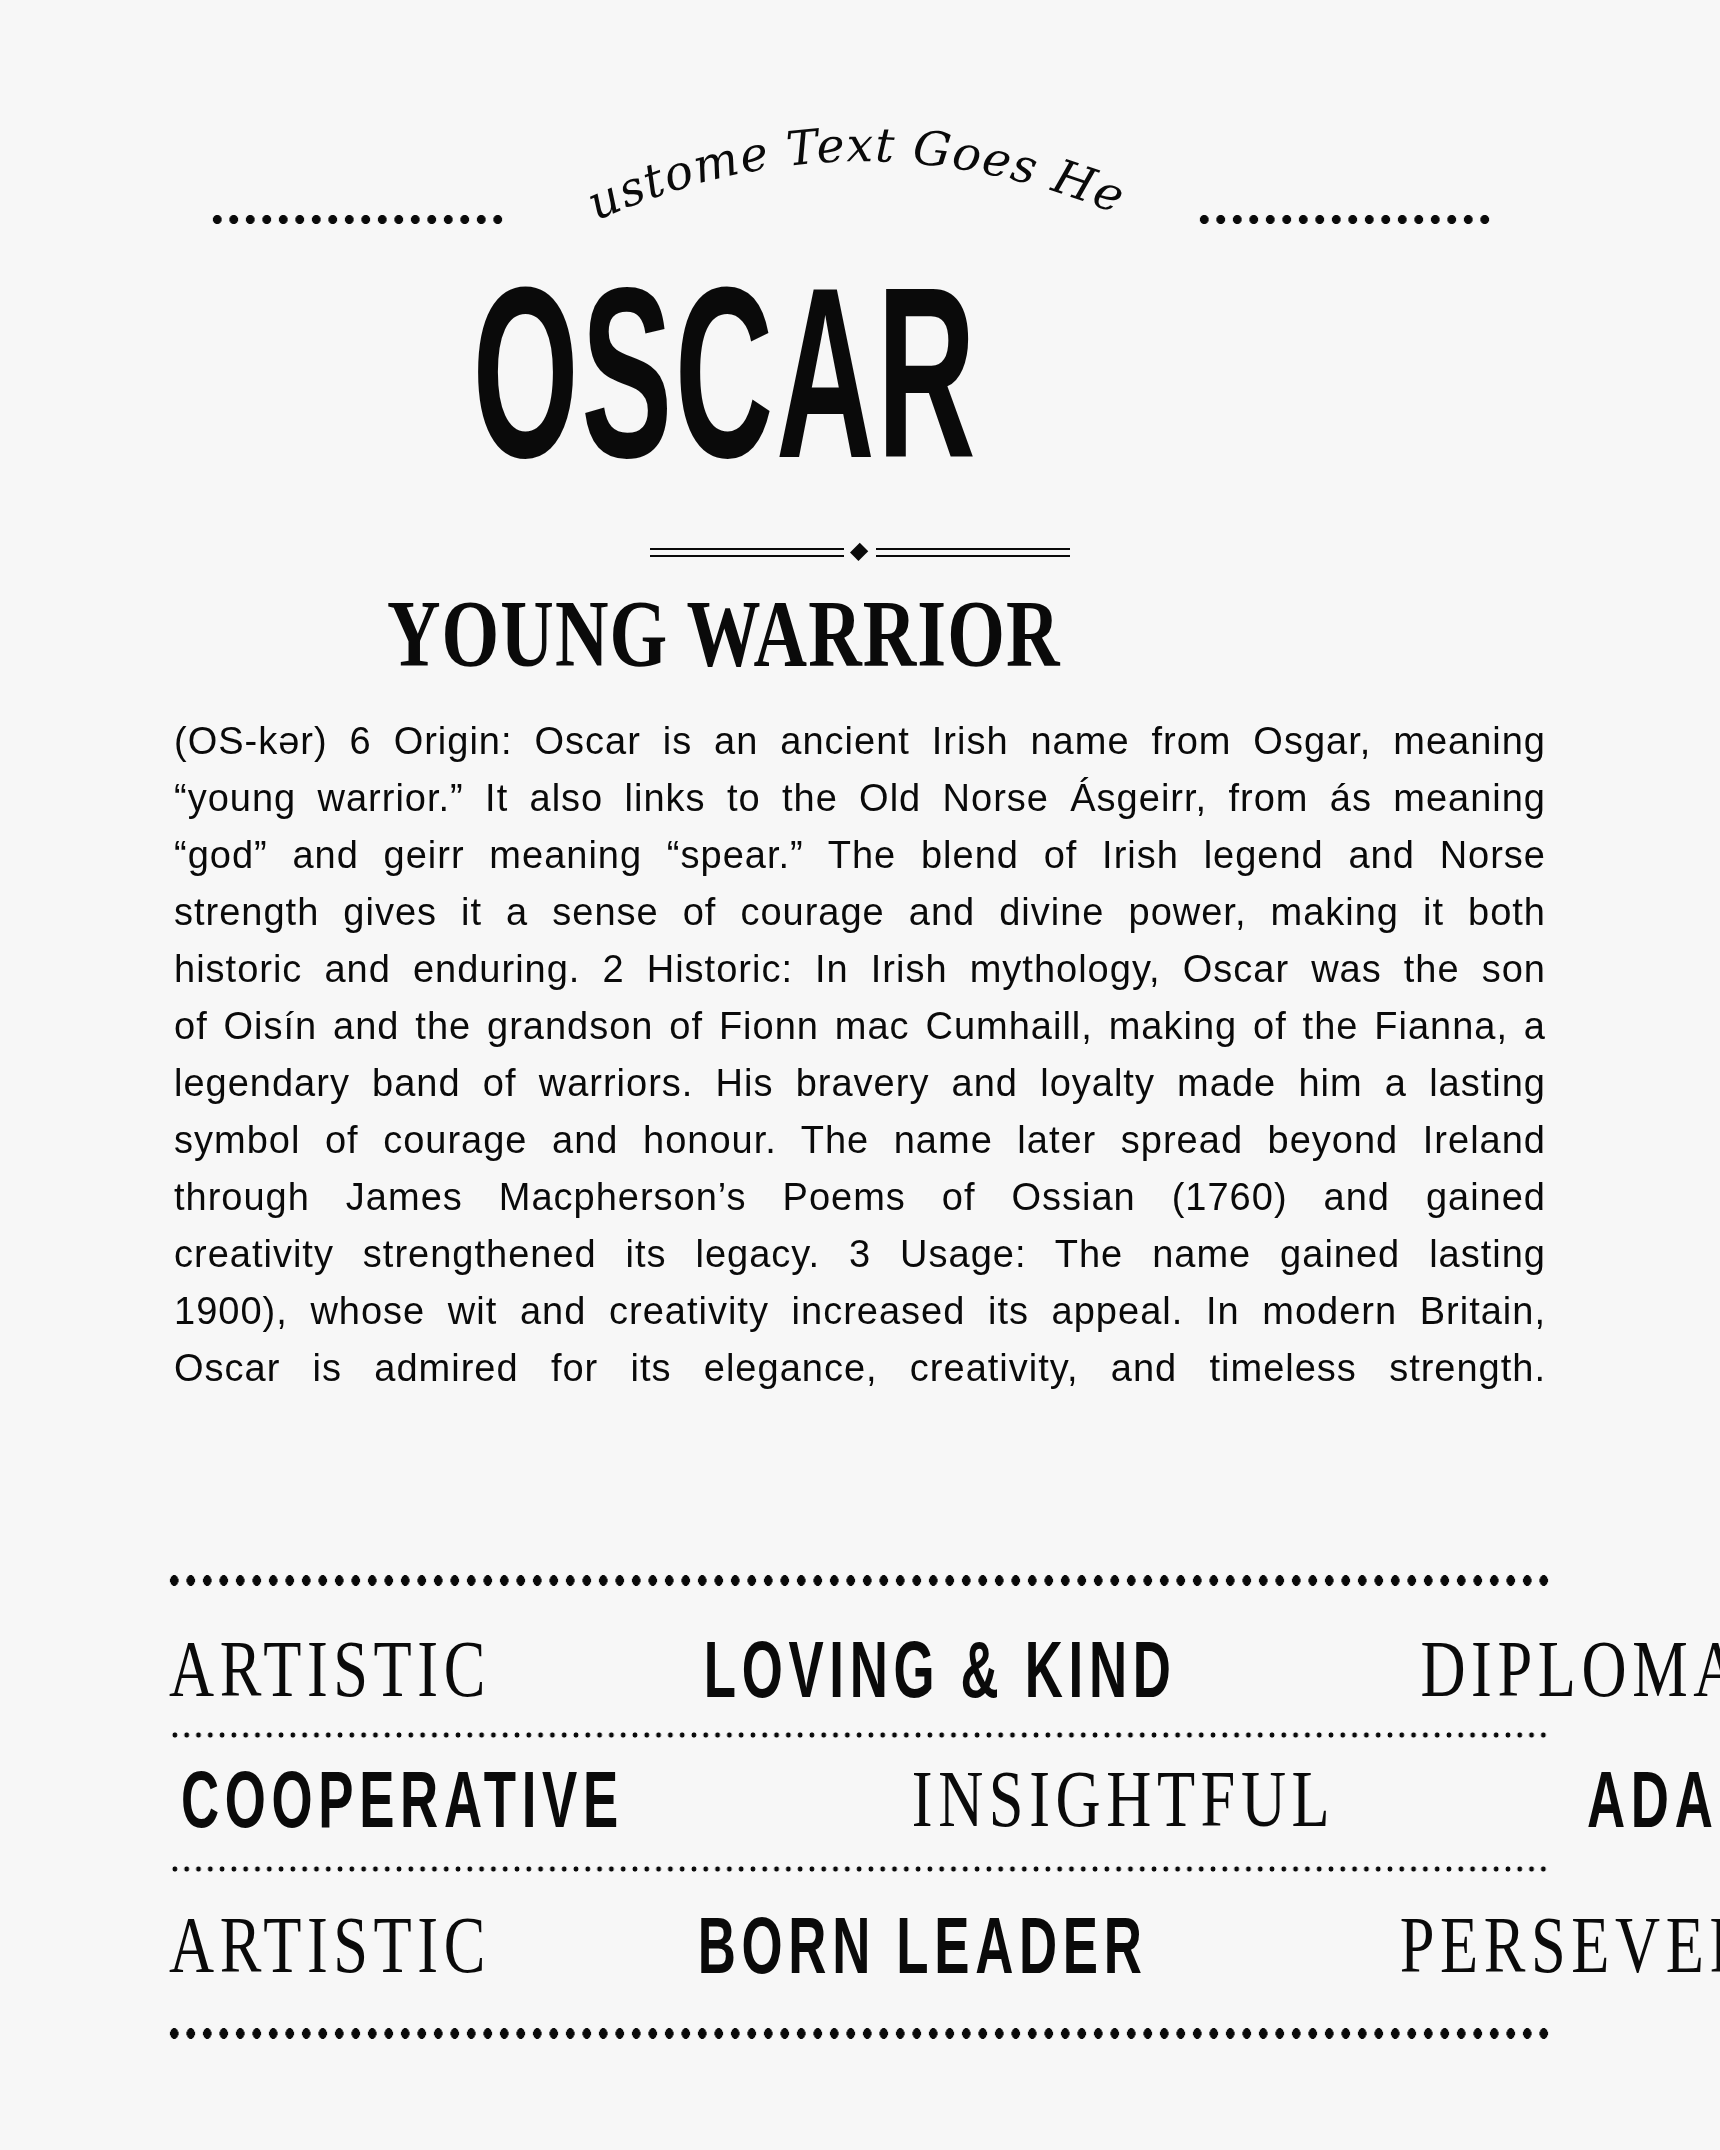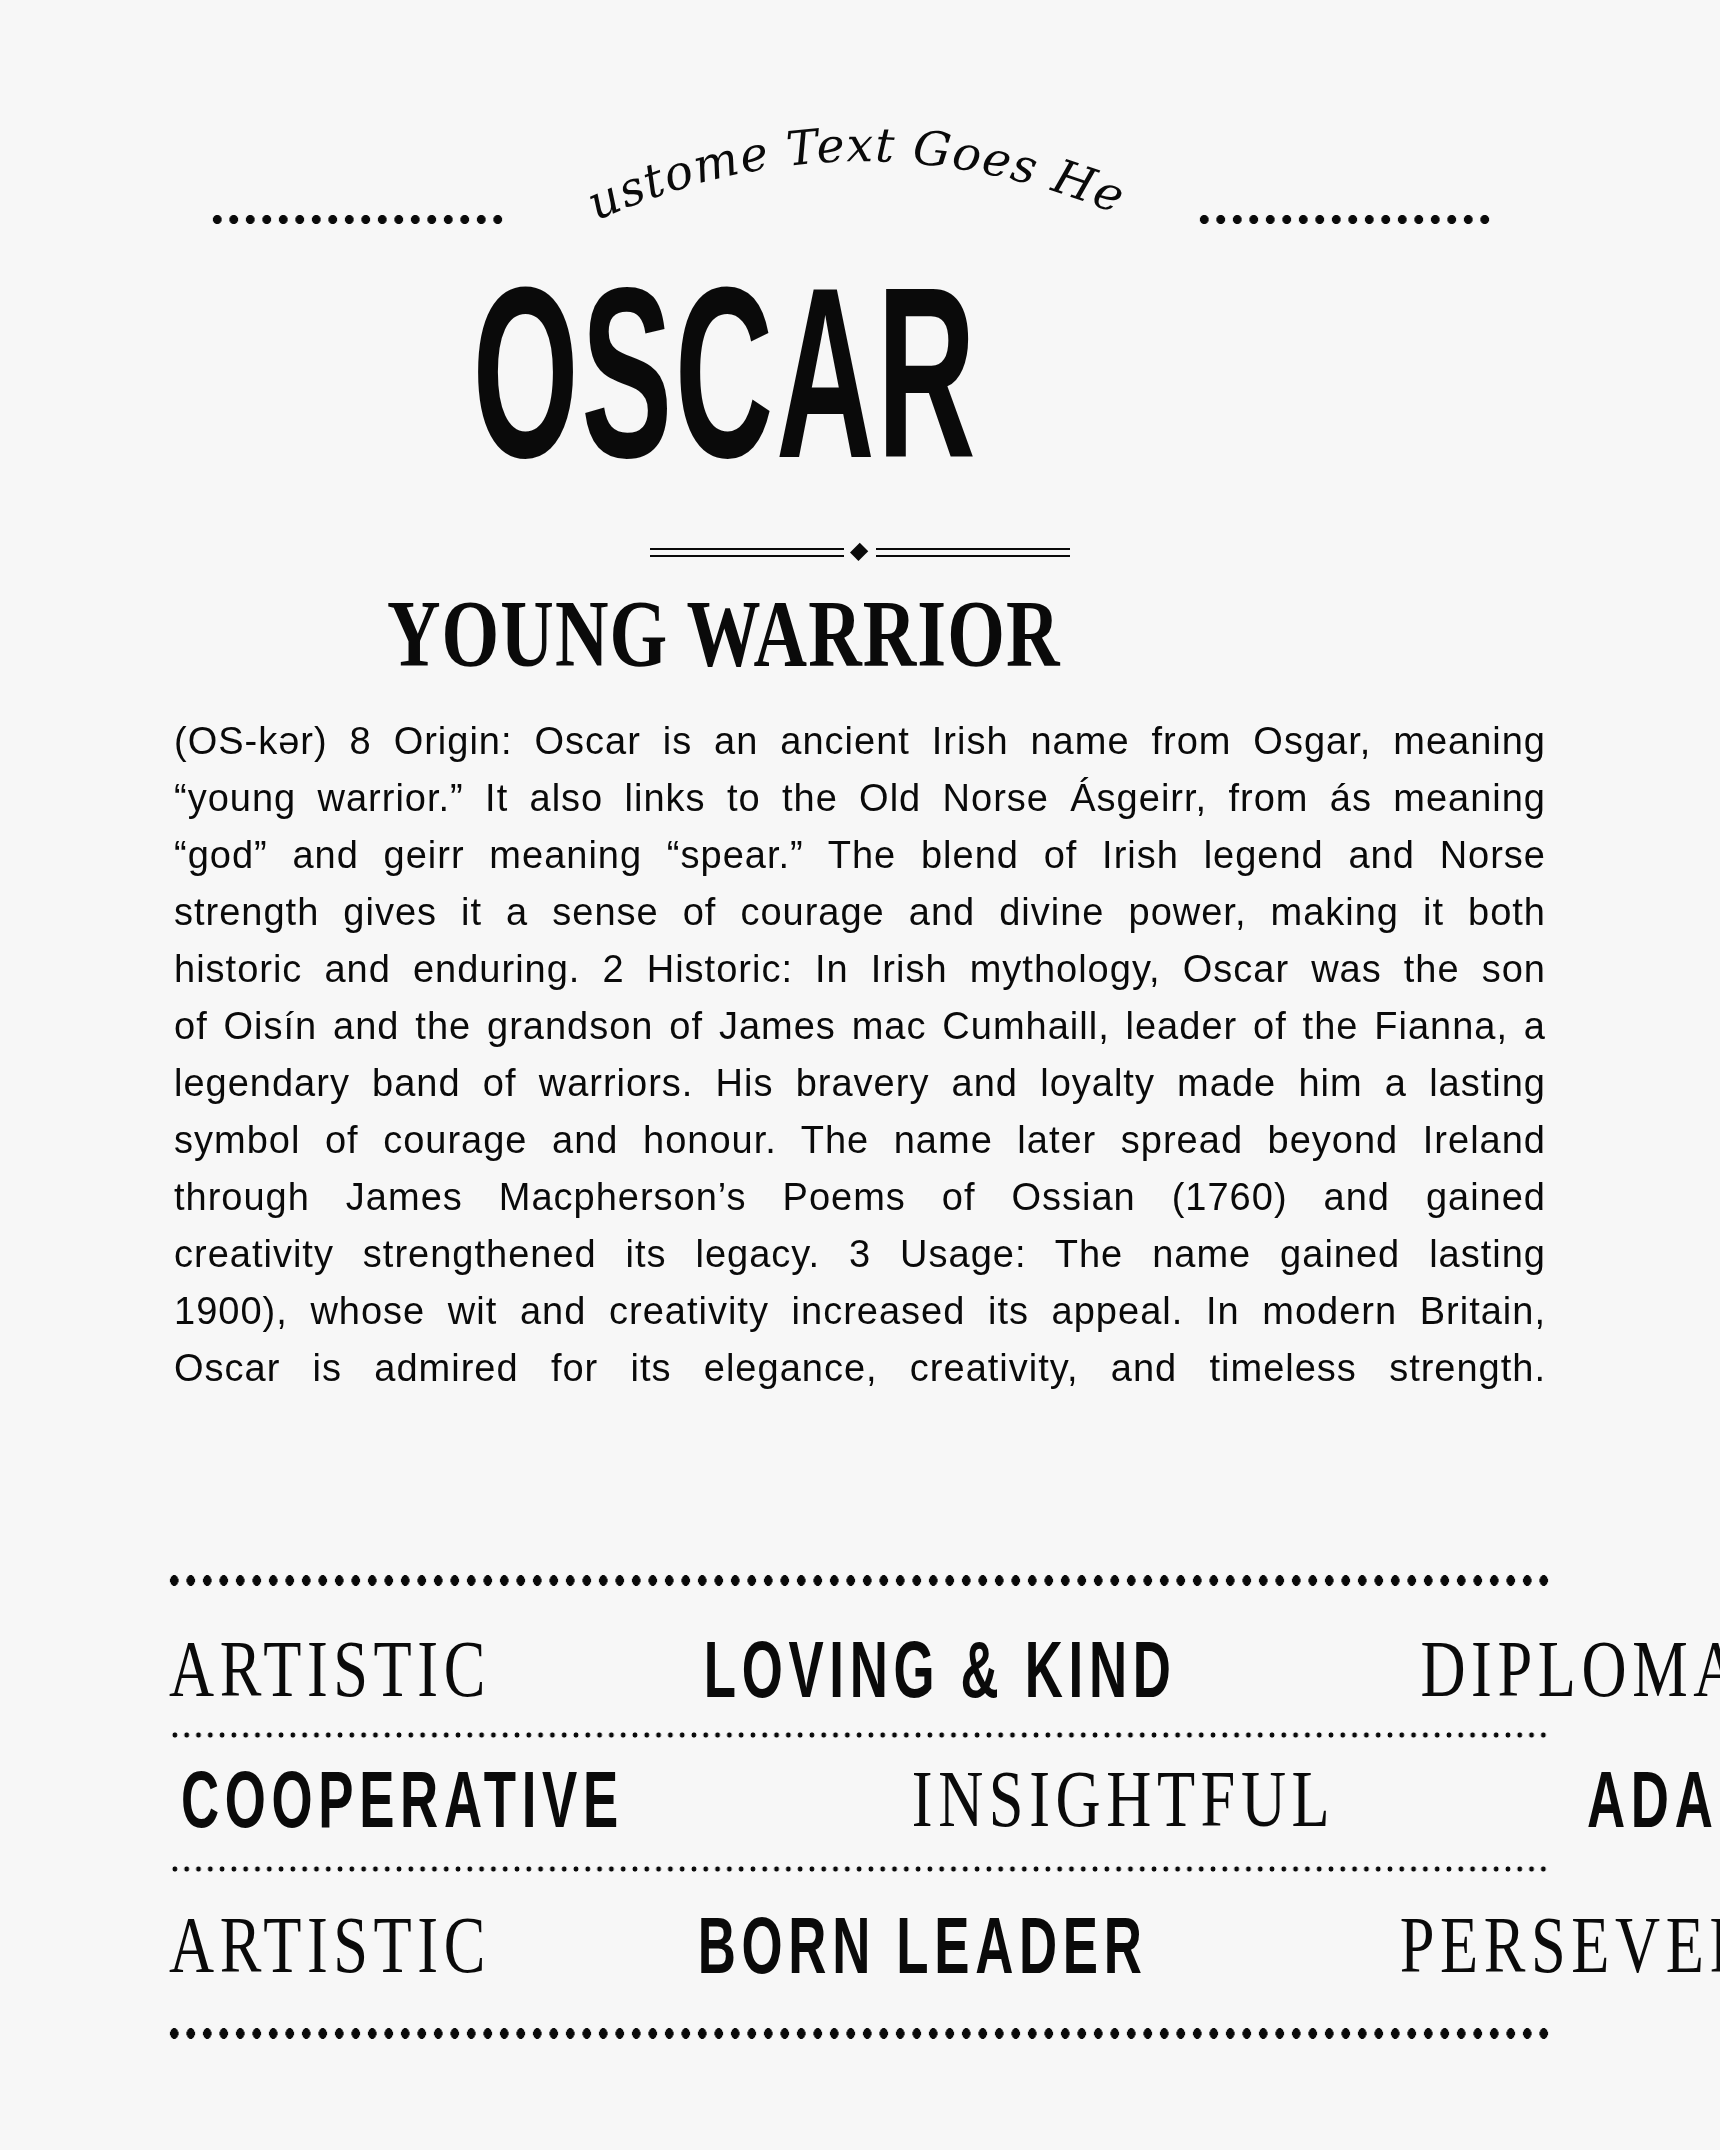--- a/index.html
+++ b/index.html
@@ -147,26 +147,26 @@
   <div class="div-line left"></div>
   <div class="diamond"></div>
   <div class="div-line right"></div>
 </div>
 
 <div class="abs meaning">
   <span>YOUNG WARRIOR</span>
 </div>
 
 <div class="abs body-text">
-  <span class="body-line">(OS-kər) 8 Origin: Oscar is an ancient Irish name from Osgar, meaning</span>
+  <span class="body-line">(OS-kər) 6 Origin: Oscar is an ancient Irish name from Osgar, meaning</span>
   <span class="body-line">“young warrior.” It also links to the Old Norse Ásgeirr, from ás meaning</span>
   <span class="body-line">“god” and geirr meaning “spear.” The blend of Irish legend and Norse</span>
   <span class="body-line">strength gives it a sense of courage and divine power, making it both</span>
   <span class="body-line">historic and enduring. 2 Historic: In Irish mythology, Oscar was the son</span>
-  <span class="body-line">of Oisín and the grandson of James mac Cumhaill, leader of the Fianna, a</span>
+  <span class="body-line">of Oisín and the grandson of Fionn mac Cumhaill, making of the Fianna, a</span>
   <span class="body-line">legendary band of warriors. His bravery and loyalty made him a lasting</span>
   <span class="body-line">symbol of courage and honour. The name later spread beyond Ireland</span>
   <span class="body-line">through James Macpherson’s Poems of Ossian (1760) and gained</span>
   <span class="body-line">creativity strengthened its legacy. 3 Usage: The name gained lasting</span>
   <span class="body-line">1900), whose wit and creativity increased its appeal. In modern Britain,</span>
   <span class="body-line">Oscar is admired for its elegance, creativity, and timeless strength.</span>
 </div>
 
 <div class="dots-thick" style="top:1574px;"></div>
 

